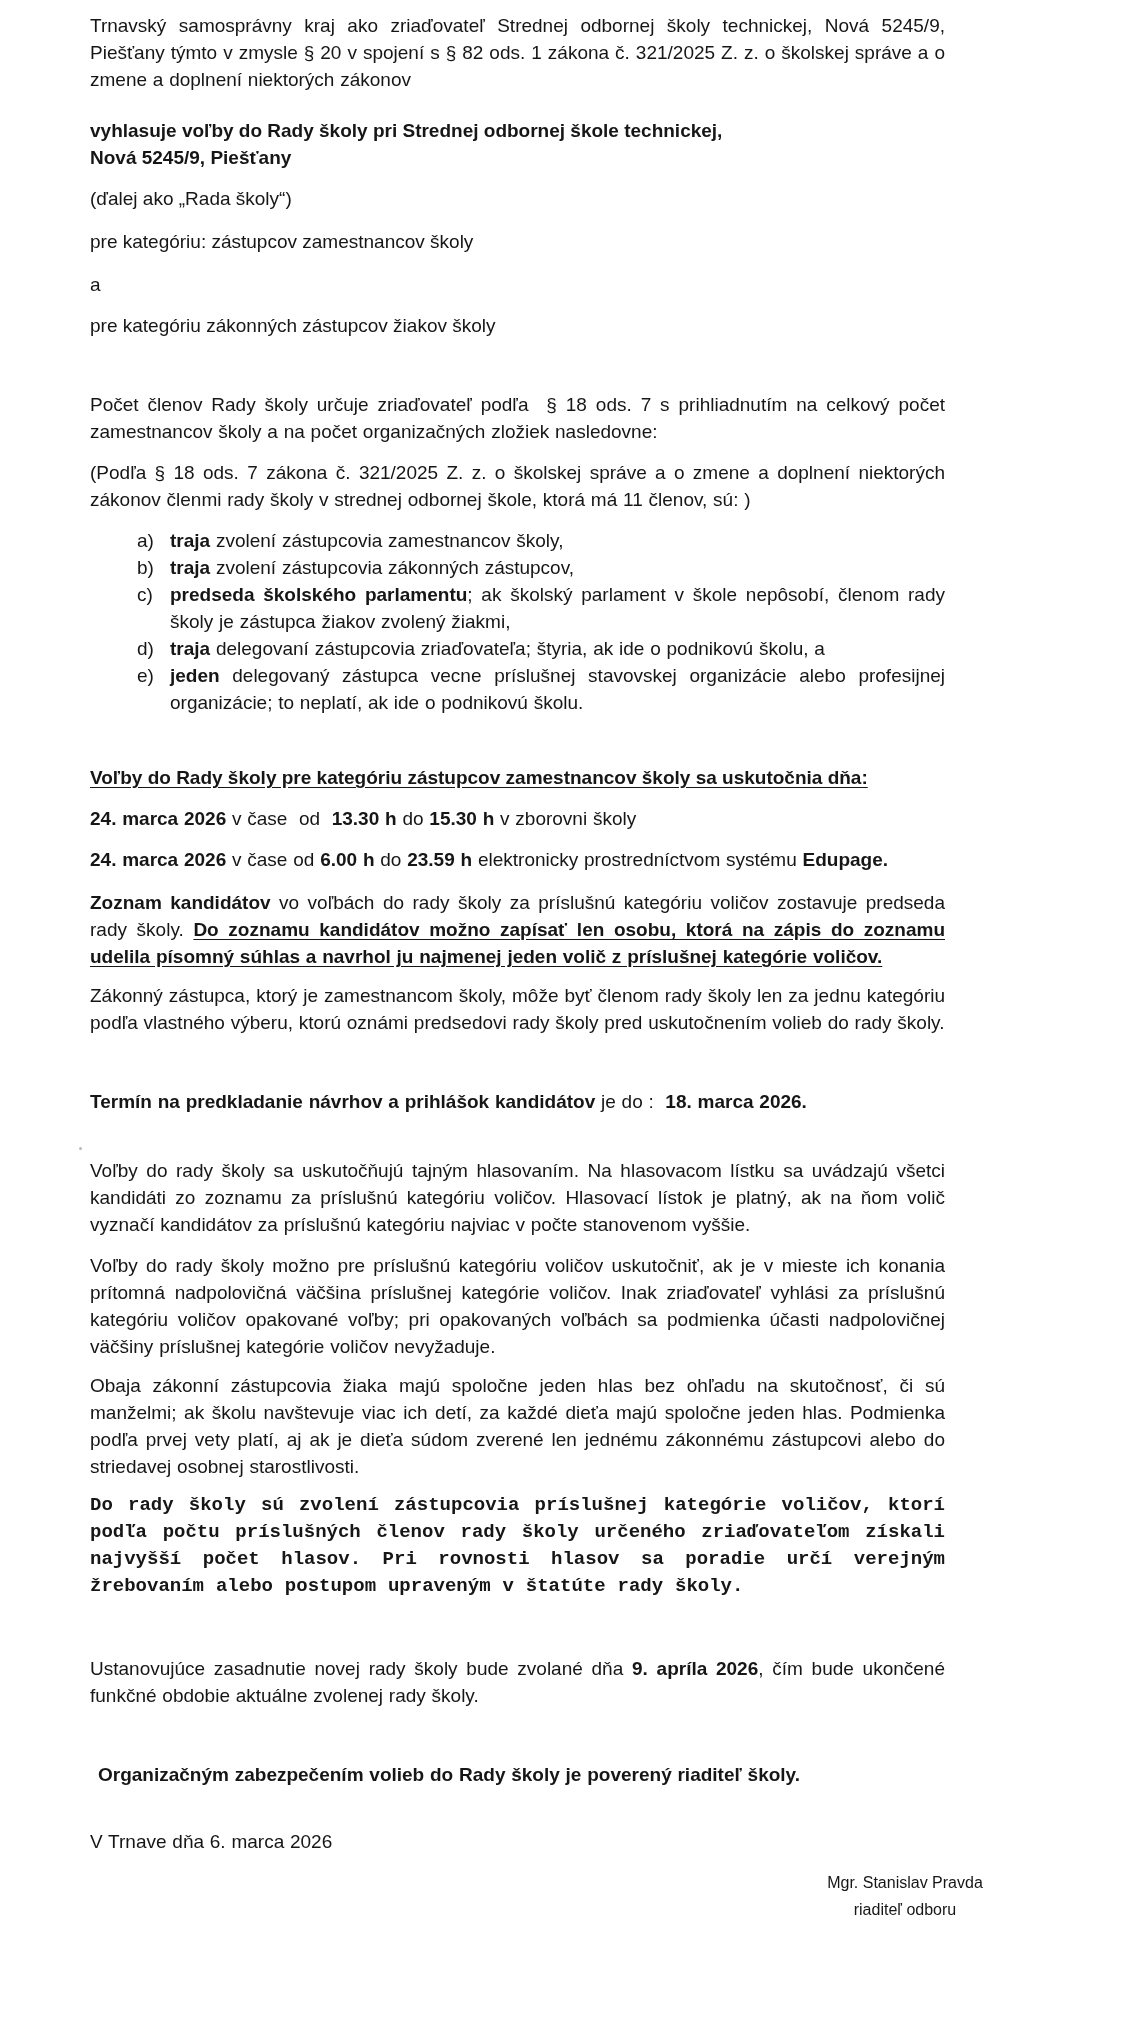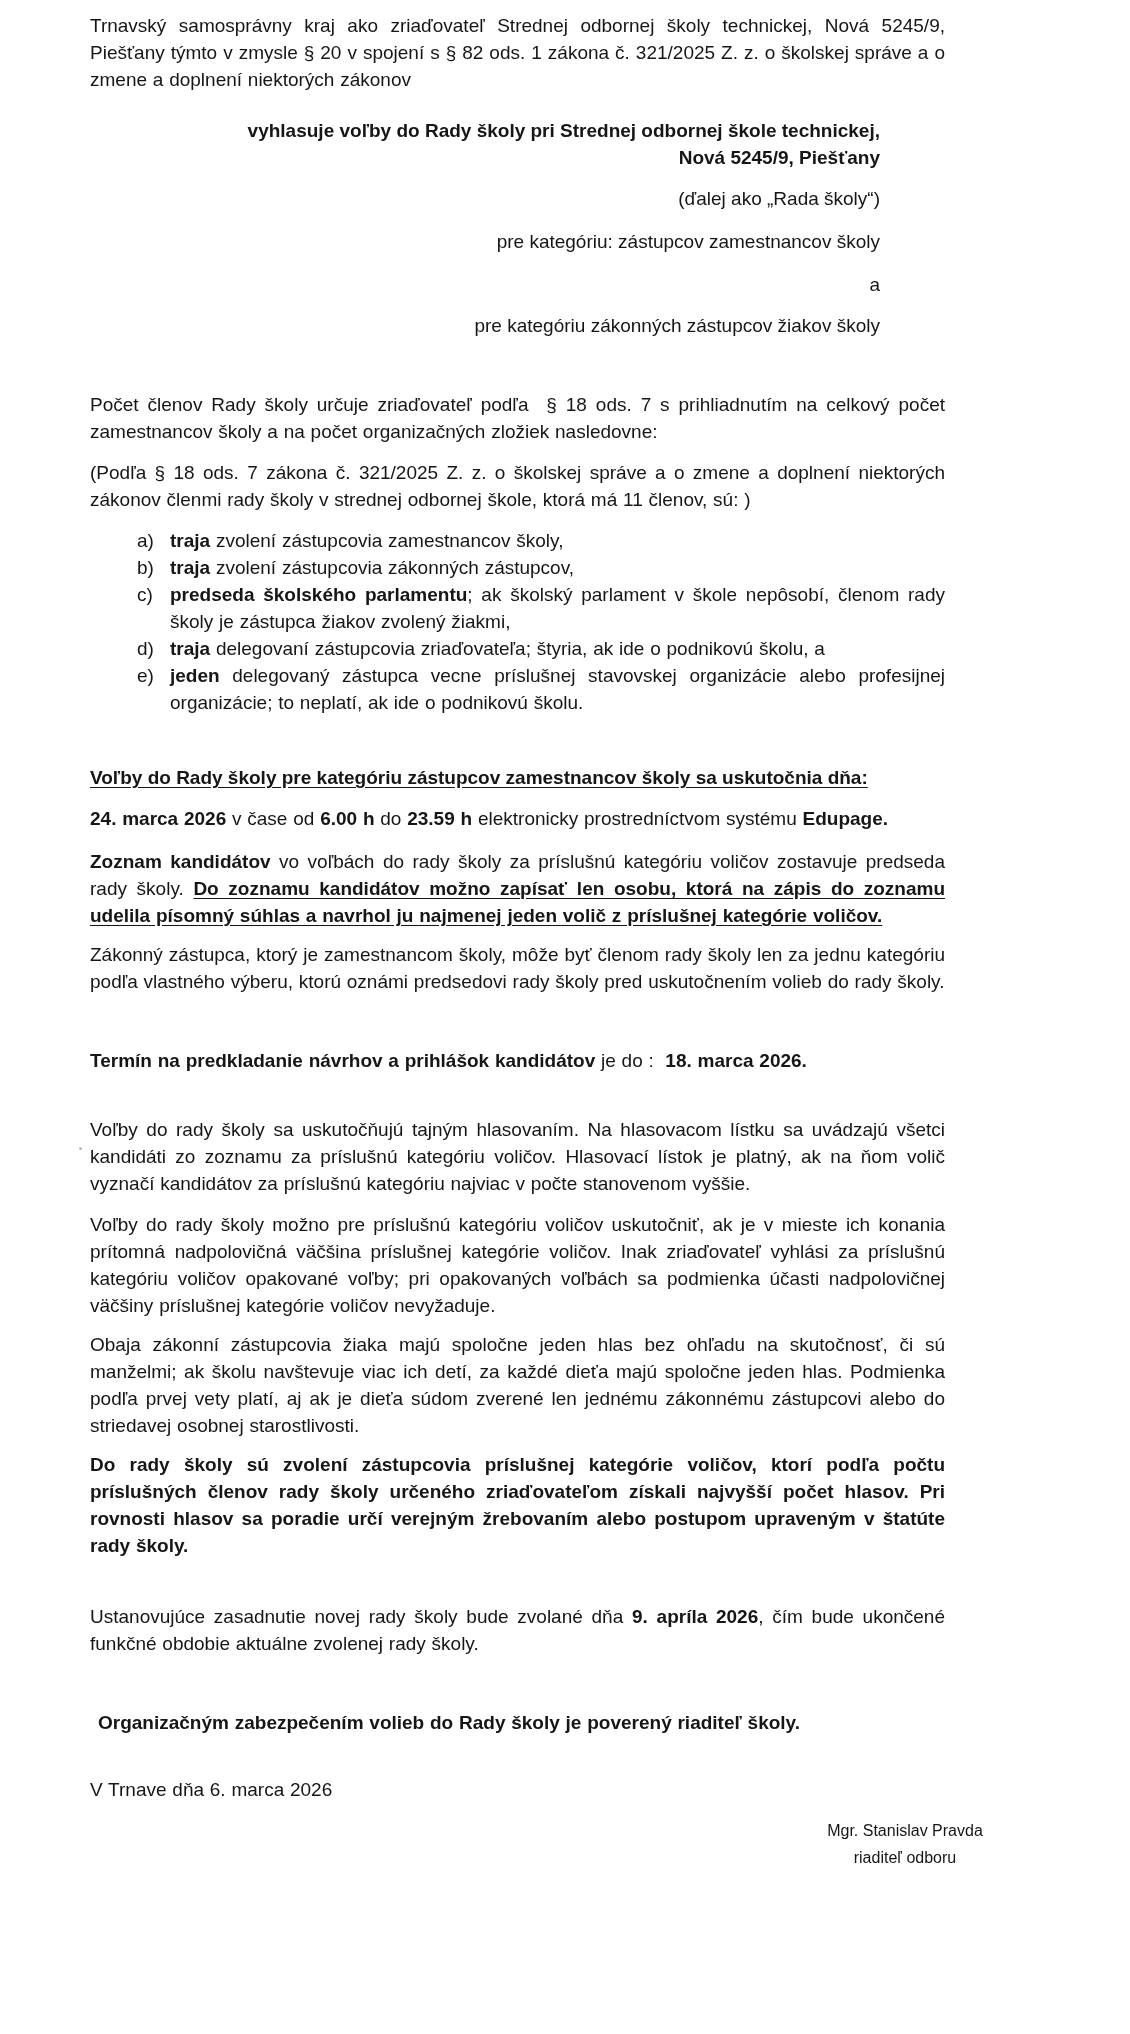--- a/index.html
+++ b/index.html
@@ -15,29 +15,29 @@
     padding:12px 185px 0 90px; 
   }
   .para{
     font-size:19px;line-height:27px;margin:0 0 14px 0;text-align:justify;
     word-spacing:0.5px;
   }
   .noj{text-align:left;}
   .pre{white-space:pre-wrap;}
   .b{font-weight:bold;}
   .u{text-decoration:underline;text-underline-offset:3px;font-weight:bold;}
-  .centerwrap{width:790px;text-align:right;}
+  .centerwrap{width:790px;text-align:left;}
   .c-line{font-size:19px;line-height:27px;margin:0 0 16px 0;}
   .mb12{margin-bottom:12px;}
   .mb14{margin-bottom:14px;}
   .mb16{margin-bottom:16px;}
   .mb24{margin-bottom:24px;}
   .mb40{margin-bottom:40px;}
   .mb42{margin-bottom:42px;}
-  .mb48{margin-bottom:44px;}
+  .mb48{margin-bottom:55px;font-family:Liberation Mono, monospace;}
   .mb52{margin-bottom:52px;}
   .list{margin:0 0 48px 0;}
   .li{display:flex;font-size:19px;line-height:27px;padding-left:47px;}
   .li .marker{flex:none;width:33px;}
   .li .li-text{flex:1;text-align:justify;word-spacing:0.5px;}
   .heading-u{font-size:19px;line-height:27px;margin:0 0 14px 0;}
   .org-line{padding-left:8px;}
   .signature{margin:6px 0 0 670px;width:290px;text-align:center;font-size:16px;line-height:27px;}
   .speck{position:absolute;left:79px;top:1147px;width:3px;height:3px;background:#b9b9b9;border-radius:50%;}
 </style>
@@ -80,20 +80,21 @@
         <div class="li-text"><span class="b">traja</span><span> delegovaní zástupcovia zriaďovateľa; štyria, ak ide o podnikovú školu, a</span></div>
       </div>
       <div class="li">
         <span class="marker">e)</span>
         <div class="li-text"><span class="b">jeden</span><span> delegovaný zástupca vecne príslušnej stavovskej organizácie alebo profesijnej organizácie; to neplatí, ak ide o podnikovú školu.</span></div>
       </div>
     </div>
 
     <p class="heading-u mb14"><span class="u">Voľby do Rady školy pre kategóriu zástupcov zamestnancov školy sa uskutočnia dňa:</span></p>
 
+    <p class="para noj pre mb14"><span class="b">24. marca 2026</span><span> v čase  od  </span><span class="b">13.30 h</span><span> do </span><span class="b">15.30 h</span><span> v zborovni školy</span></p>
 
 
     <p class="para noj pre mb16"><span class="b">24. marca 2026</span><span> v čase od </span><span class="b">6.00 h</span><span> do </span><span class="b">23.59 h</span><span> elektronicky prostredníctvom systému </span><span class="b">Edupage.</span></p>
 
     <p class="para mb12"><span class="b">Zoznam kandidátov</span><span> vo voľbách do rady školy za príslušnú kategóriu voličov zostavuje predseda rady školy. </span><span class="u">Do zoznamu kandidátov možno zapísať len osobu, ktorá na zápis do zoznamu udelila písomný súhlas a navrhol ju najmenej jeden volič z príslušnej kategórie voličov.</span></p>
 
     <p class="para mb52">Zákonný zástupca, ktorý je zamestnancom školy, môže byť členom rady školy len za jednu kategóriu podľa vlastného výberu, ktorú oznámi predsedovi rady školy pred uskutočnením volieb do rady školy.</p>
 
     <p class="para noj pre mb42"><span class="b">Termín na predkladanie návrhov a prihlášok kandidátov</span><span> je do :  </span><span class="b">18. marca 2026.</span></p>
 

